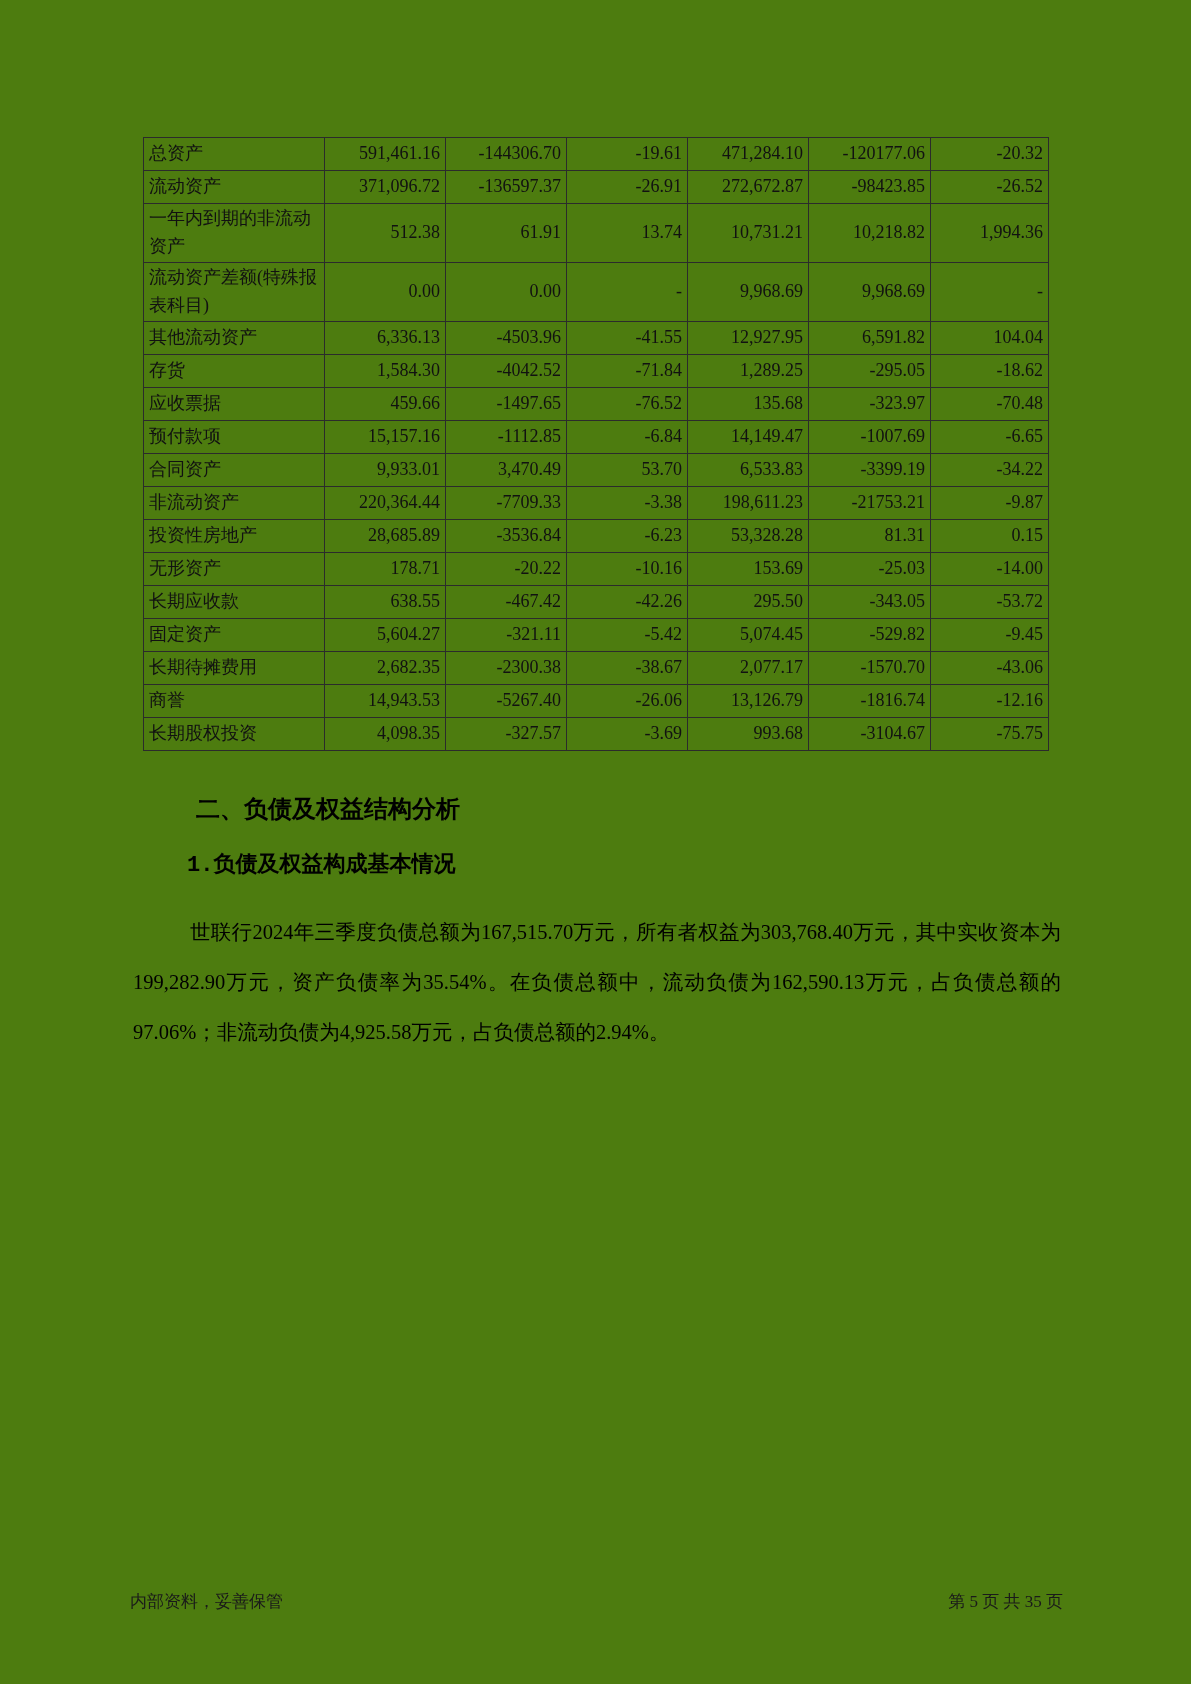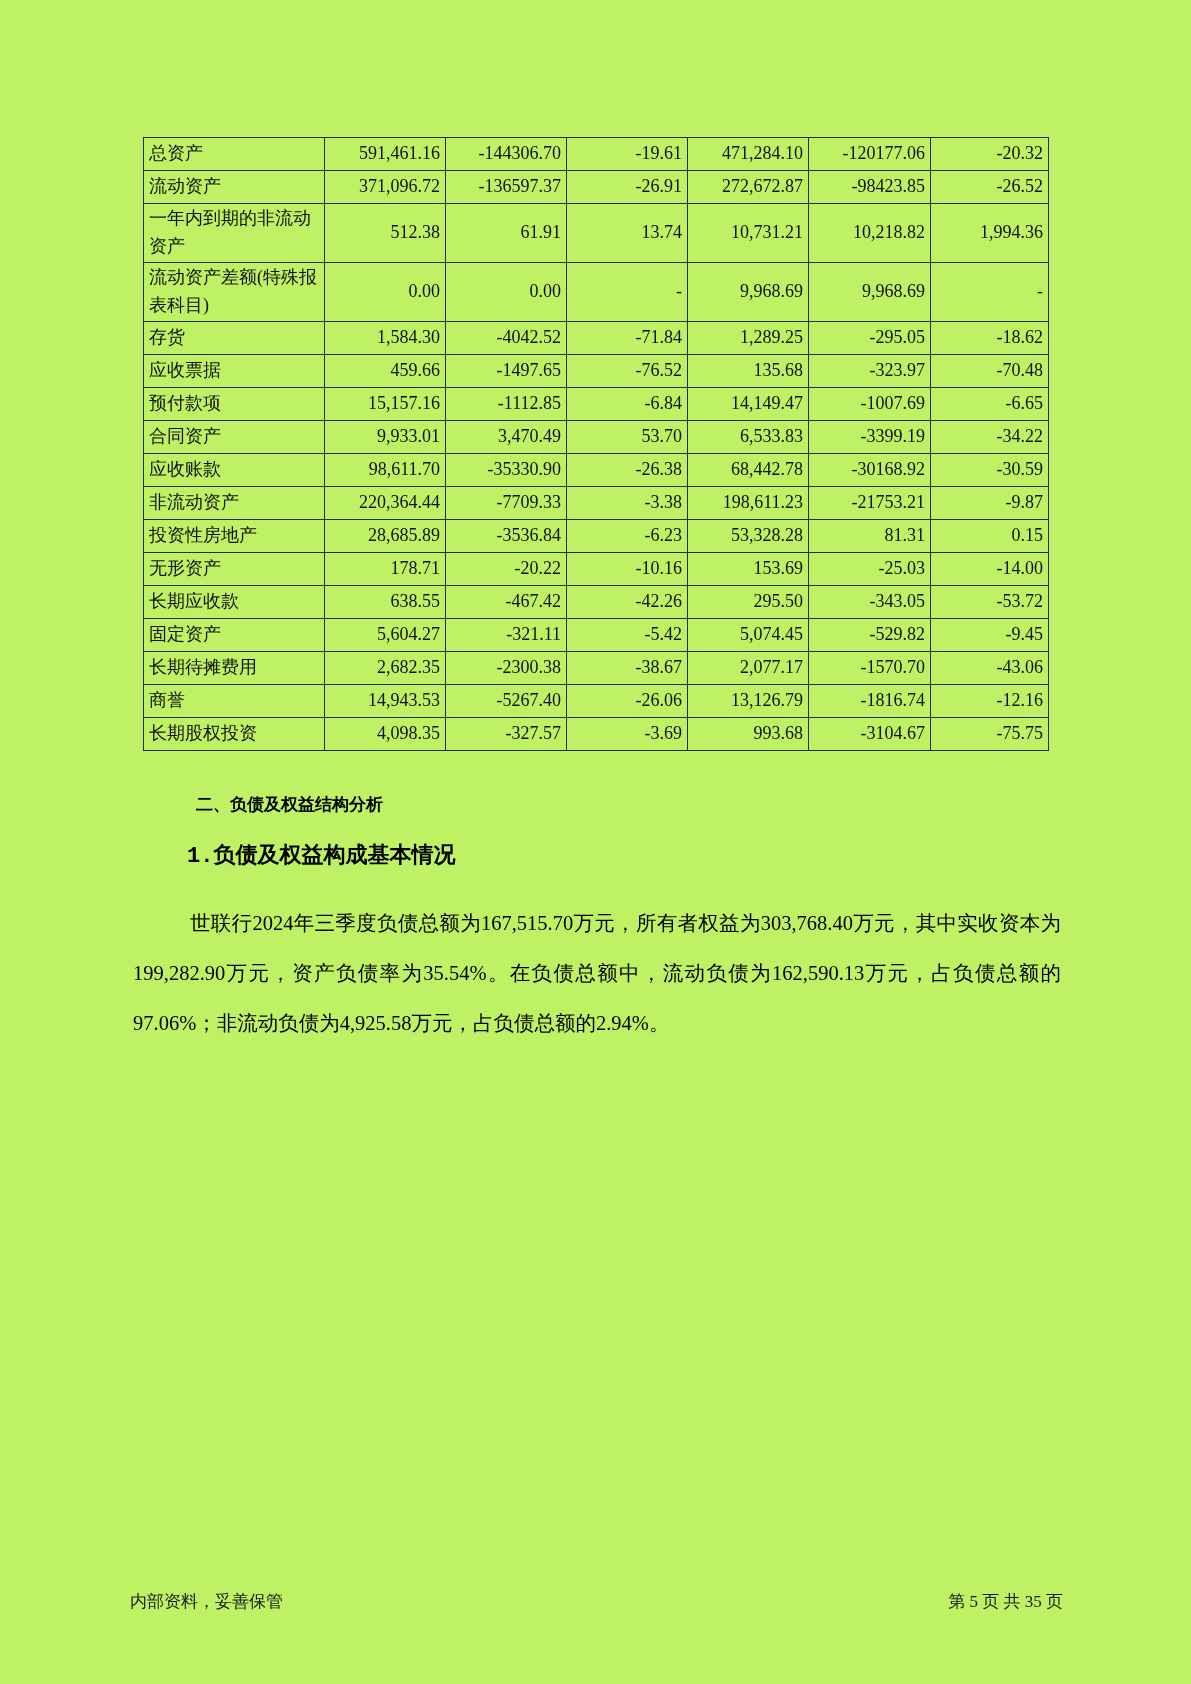--- a/index.html
+++ b/index.html
@@ -4,21 +4,21 @@
 <style>
   html, body {
     margin: 0;
     padding: 0;
     background: #ffffff;
   }
   .page {
     position: relative;
     width: 1191px;
     height: 1684px;
-    background: #bef264;
+    background: #4d7c0f;
     color: #111111;
     font-family: "Liberation Serif", "DejaVu Serif", serif;
     overflow: hidden;
     box-sizing: border-box;
     padding: 137px 130px 0 130px;
   }
   table.fin-table {
     border-collapse: collapse;
     table-layout: fixed;
     margin-left: 13px;
@@ -42,21 +42,21 @@
   td.num-cell {
     text-align: right;
     padding-right: 7px;
     white-space: nowrap;
     font-variant-numeric: tabular-nums;
   }
   .section-heading {
     margin: 42px 0 0 66px;
     font-family: "Liberation Sans", "DejaVu Sans", sans-serif;
     font-weight: 700;
-    font-size: 17px;
+    font-size: 24px;
     color: #000000;
   }
   .subsection-heading {
     margin: 24px 0 0 57px;
     font-family: Liberation Mono, monospace;
     font-weight: 700;
     font-size: 22px;
     color: #000000;
   }
   .body-paragraph {
@@ -125,20 +125,29 @@
         <tr>
           <td class="label-cell">流动资产差额(特殊报表科目)</td>
           <td class="num-cell">0.00</td>
           <td class="num-cell">0.00</td>
           <td class="num-cell">-</td>
           <td class="num-cell">9,968.69</td>
           <td class="num-cell">9,968.69</td>
           <td class="num-cell">-</td>
         </tr>
         <tr>
+          <td class="label-cell">其他流动资产</td>
+          <td class="num-cell">6,336.13</td>
+          <td class="num-cell">-4503.96</td>
+          <td class="num-cell">-41.55</td>
+          <td class="num-cell">12,927.95</td>
+          <td class="num-cell">6,591.82</td>
+          <td class="num-cell">104.04</td>
+        </tr>
+        <tr>
           <td class="label-cell">存货</td>
           <td class="num-cell">1,584.30</td>
           <td class="num-cell">-4042.52</td>
           <td class="num-cell">-71.84</td>
           <td class="num-cell">1,289.25</td>
           <td class="num-cell">-295.05</td>
           <td class="num-cell">-18.62</td>
         </tr>
         <tr>
           <td class="label-cell">应收票据</td>
@@ -161,29 +170,20 @@
         <tr>
           <td class="label-cell">合同资产</td>
           <td class="num-cell">9,933.01</td>
           <td class="num-cell">3,470.49</td>
           <td class="num-cell">53.70</td>
           <td class="num-cell">6,533.83</td>
           <td class="num-cell">-3399.19</td>
           <td class="num-cell">-34.22</td>
         </tr>
         <tr>
-          <td class="label-cell">应收账款</td>
-          <td class="num-cell">98,611.70</td>
-          <td class="num-cell">-35330.90</td>
-          <td class="num-cell">-26.38</td>
-          <td class="num-cell">68,442.78</td>
-          <td class="num-cell">-30168.92</td>
-          <td class="num-cell">-30.59</td>
-        </tr>
-        <tr>
           <td class="label-cell">非流动资产</td>
           <td class="num-cell">220,364.44</td>
           <td class="num-cell">-7709.33</td>
           <td class="num-cell">-3.38</td>
           <td class="num-cell">198,611.23</td>
           <td class="num-cell">-21753.21</td>
           <td class="num-cell">-9.87</td>
         </tr>
         <tr>
           <td class="label-cell">投资性房地产</td>

